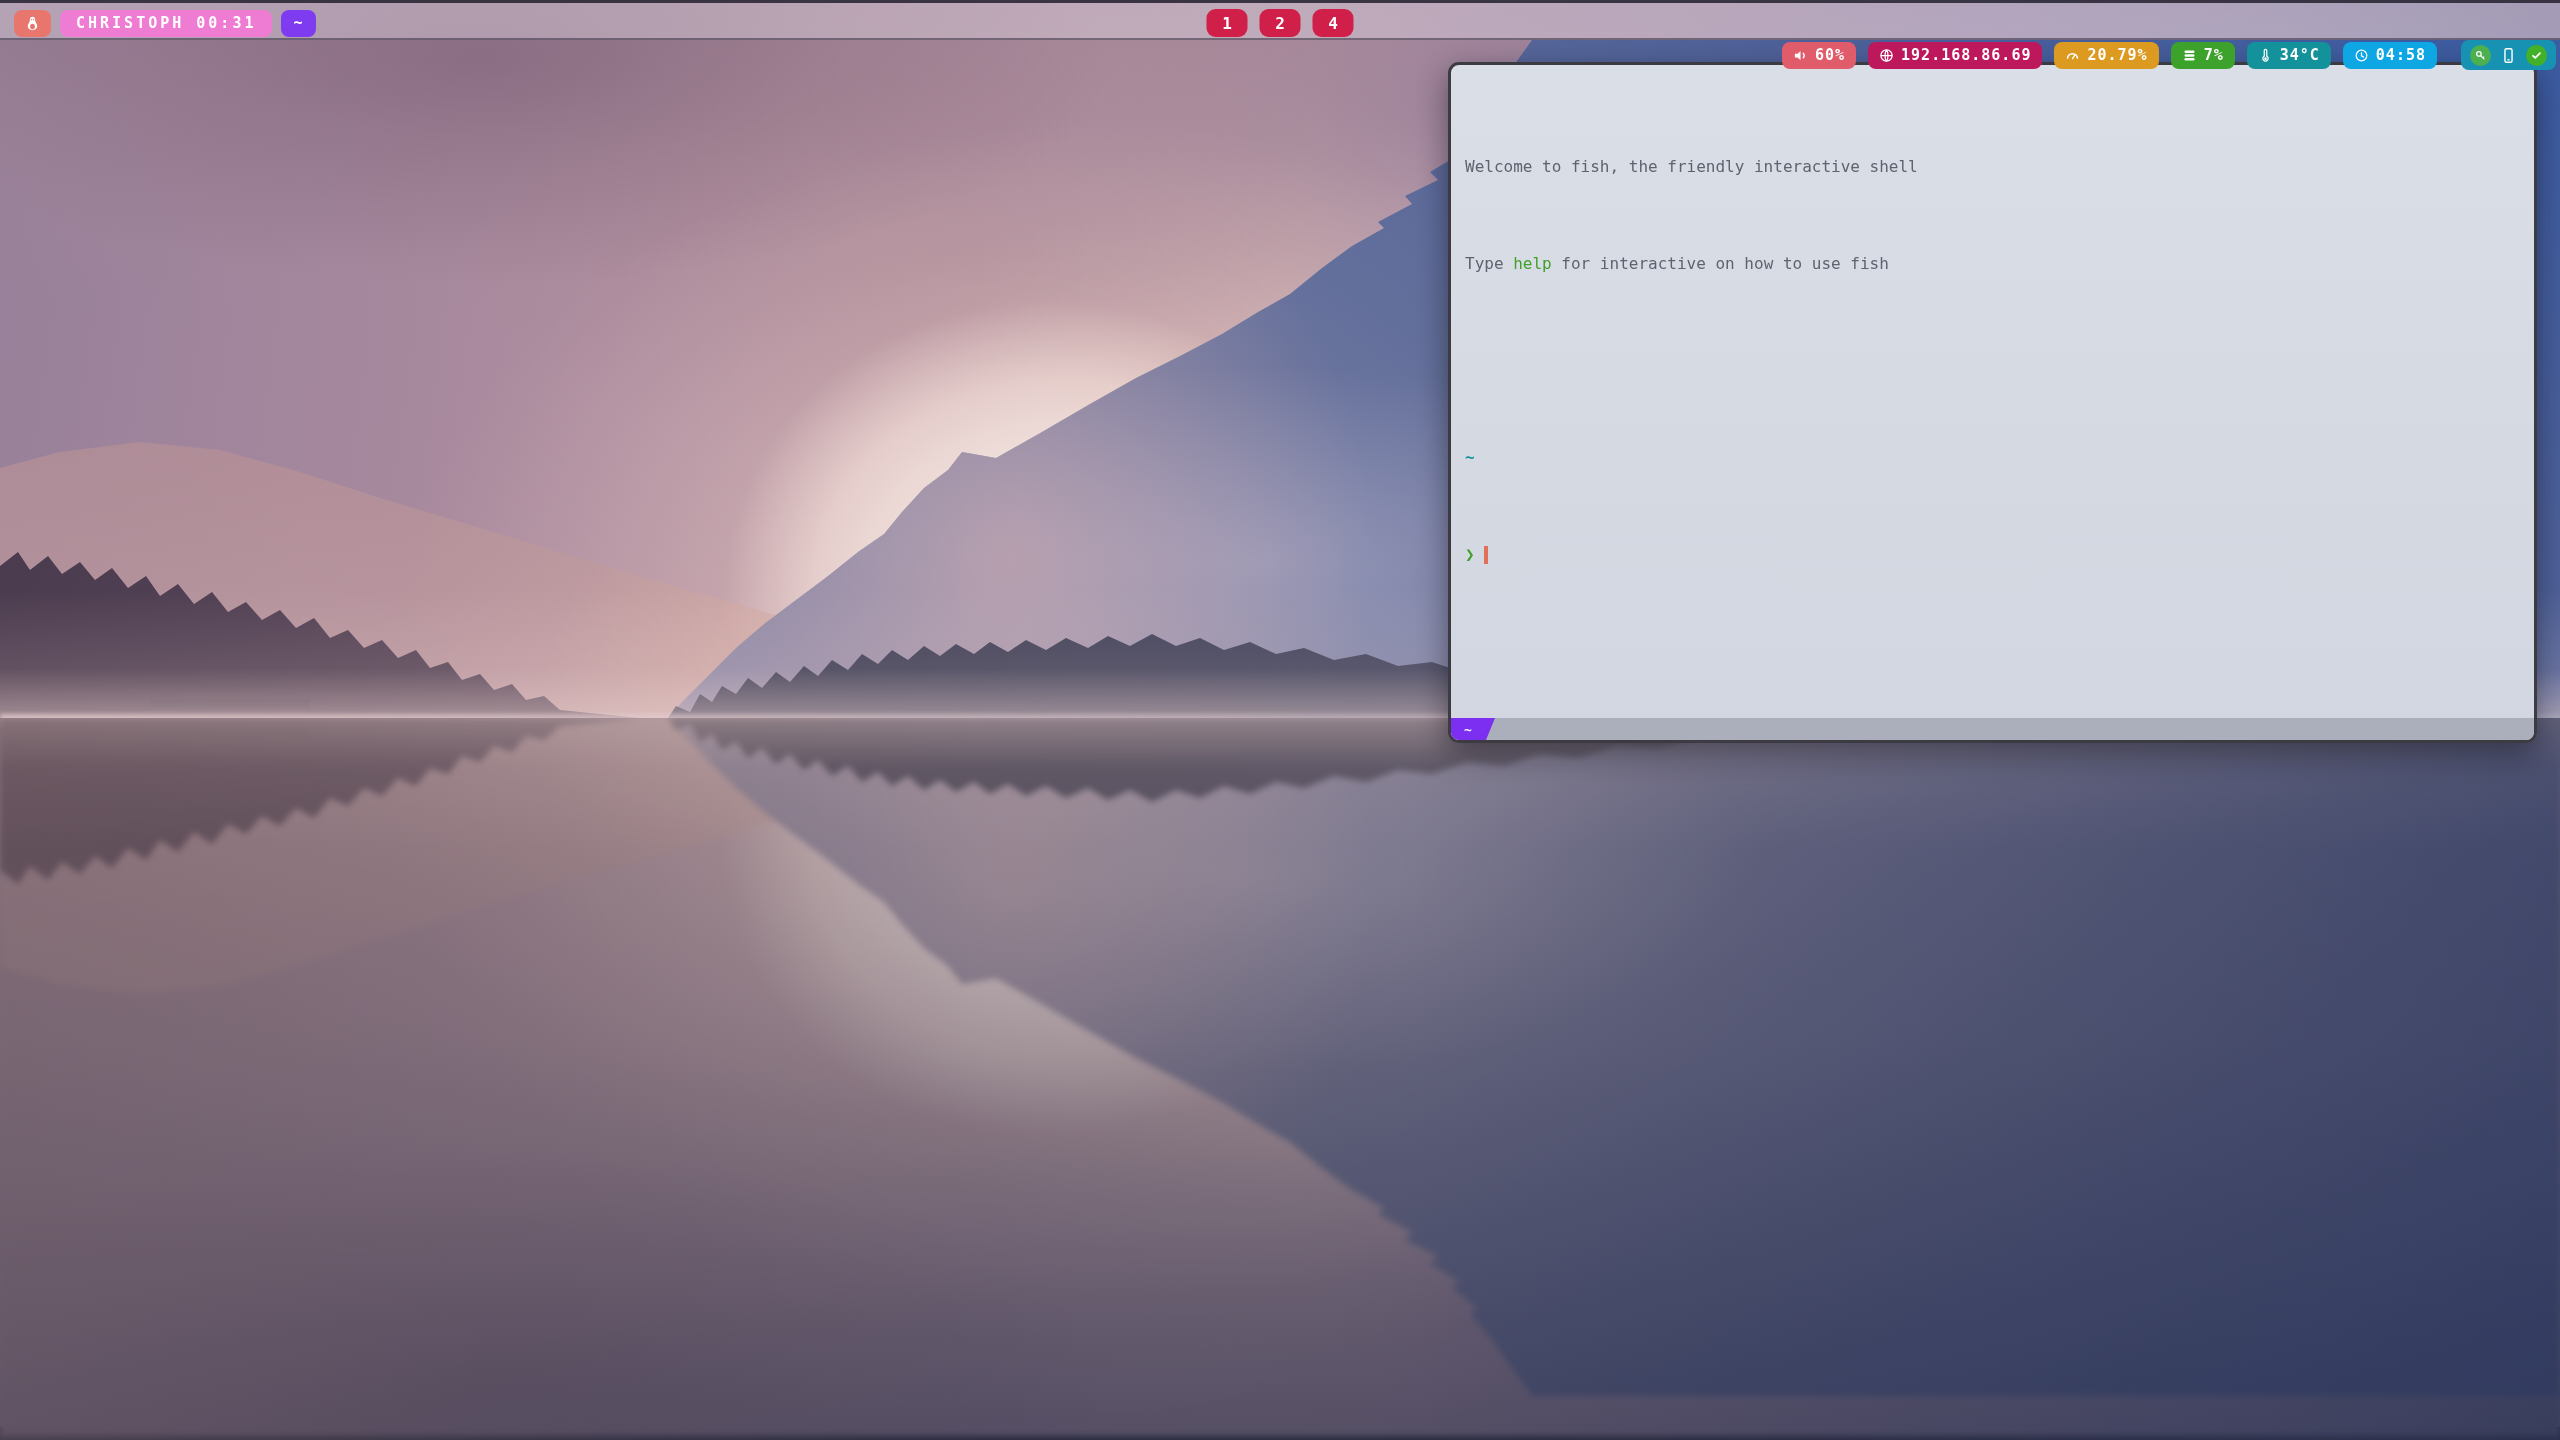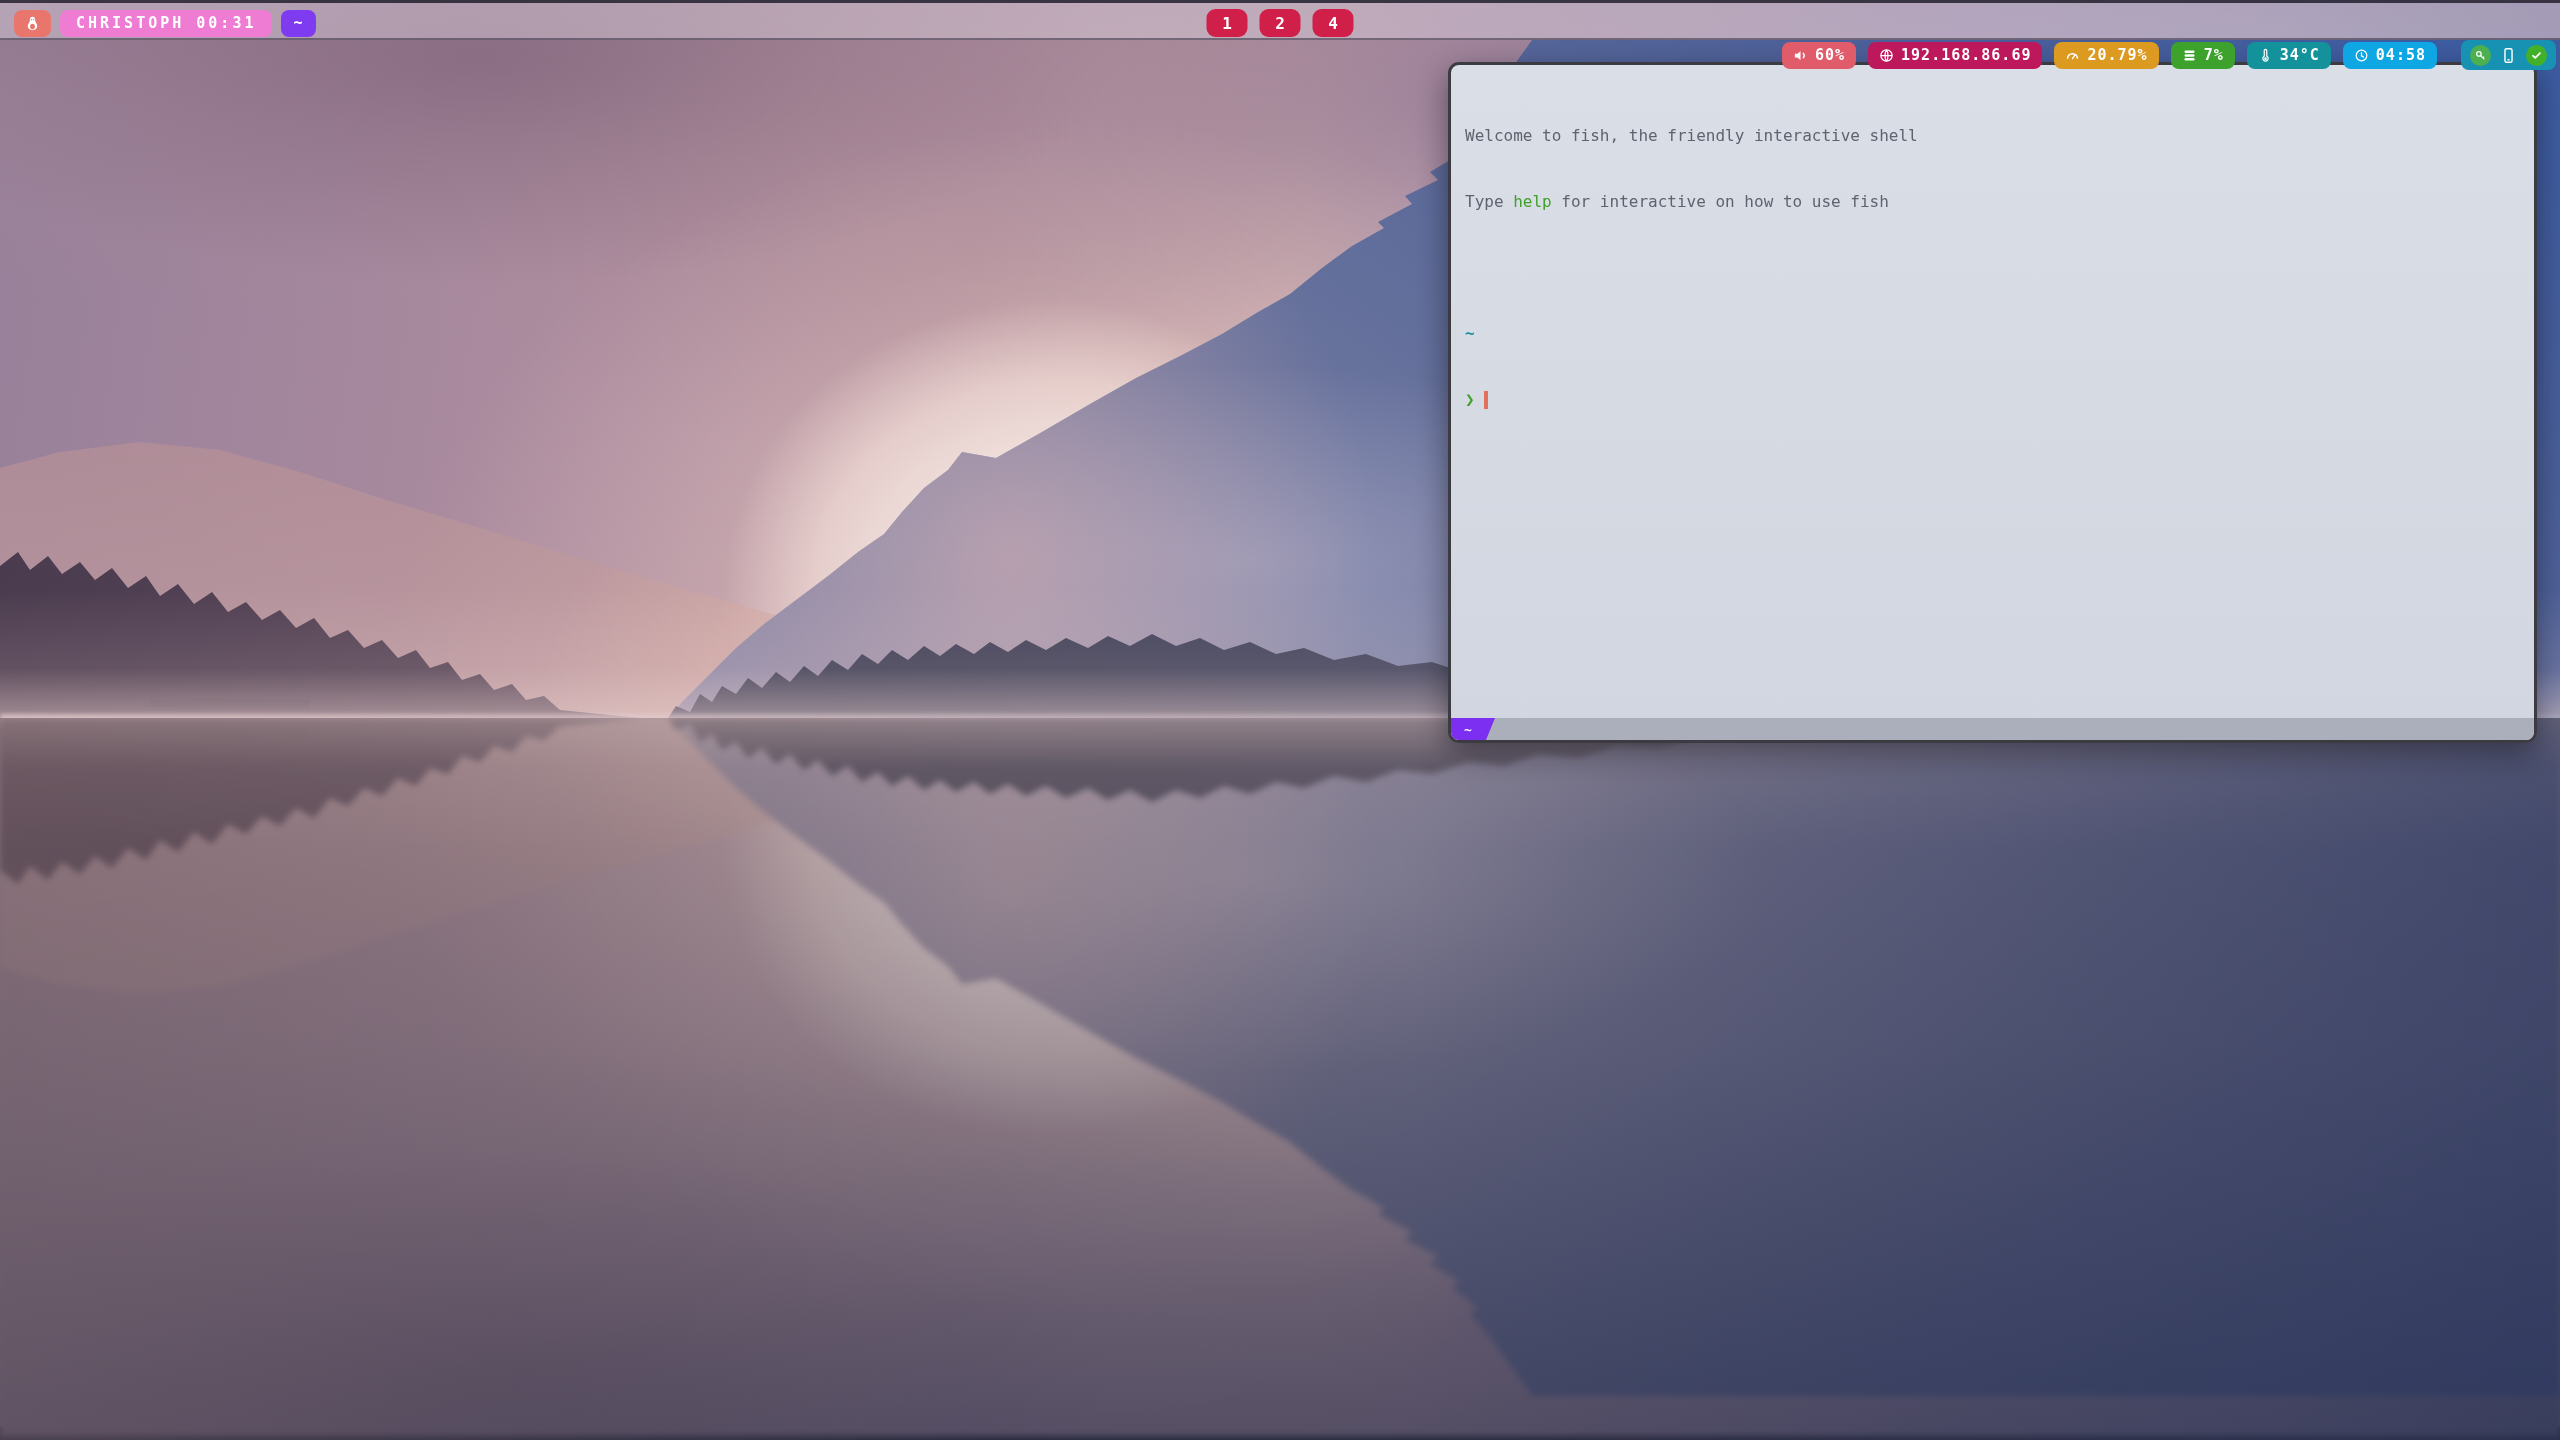--- a/index.html
+++ b/index.html
@@ -108,21 +108,21 @@
   .tray-circle { width:21px; height:21px; border-radius:50%; display:flex;
     align-items:center; justify-content:center; }
 
   
   .terminal { position:absolute; left:1448px; top:62px; width:1089px; height:681px;
     border:3px solid #3c3b42; border-radius:11px; overflow:hidden; z-index:40;
     background:linear-gradient(180deg,#dadee6 0%,#d2d6e0 100%);
     box-shadow:0 10px 30px rgba(8,8,18,0.45); display:flex; flex-direction:column; }
   .term-content { flex:1; padding:16px 14px; font-size:16px; line-height:22px;
     color:#5d6470; white-space:pre-wrap; }
-  .term-line { height:22px; }
+  .term-line { height:22px;margin-top:31px; }
   .cursor { display:inline-block; width:4px; height:18px; vertical-align:text-bottom;
     margin-left:9px; }
   .term-statusbar { height:22px; background:#aaafbb; display:flex; align-items:stretch; }
   .status-tag { width:44px; display:flex; align-items:center; padding-left:13px;
     color:#fff; font-size:13px; font-weight:bold;
     clip-path:polygon(0 0,100% 0,calc(100% - 9px) 100%,0 100%); }
 </style>
 </head>
 <body>
 

